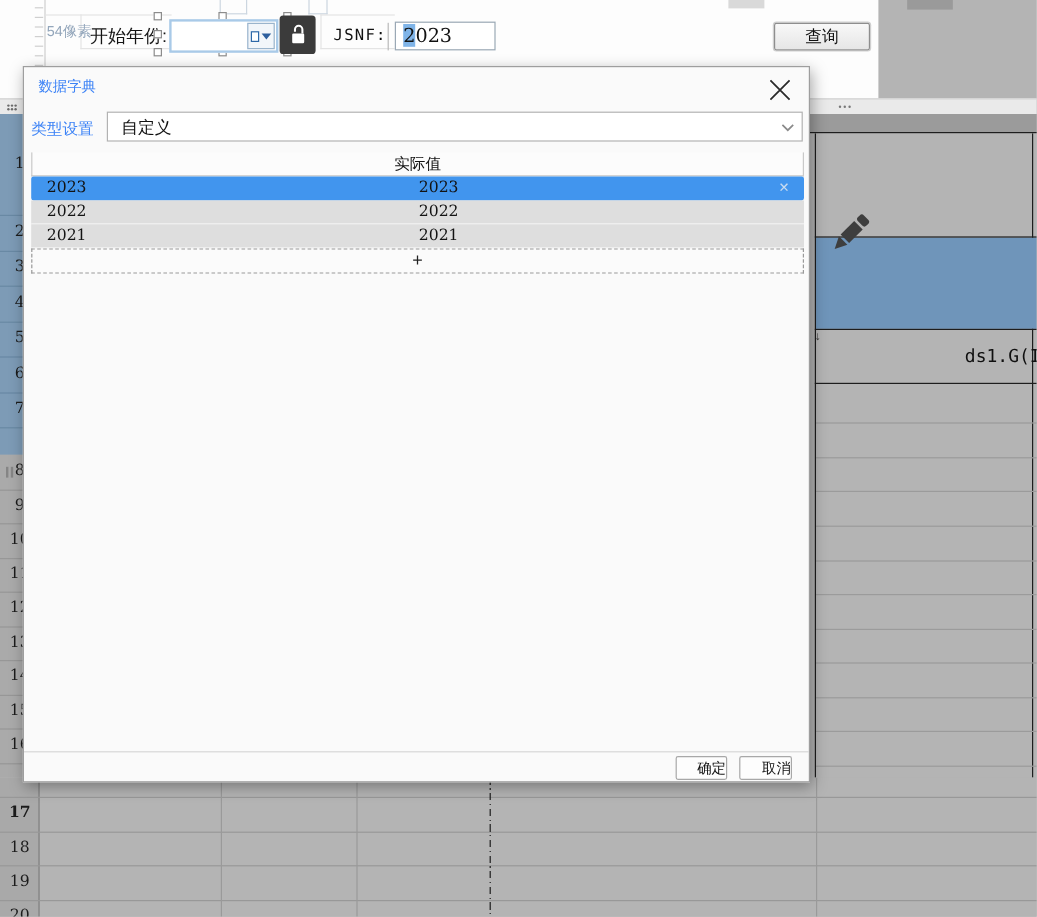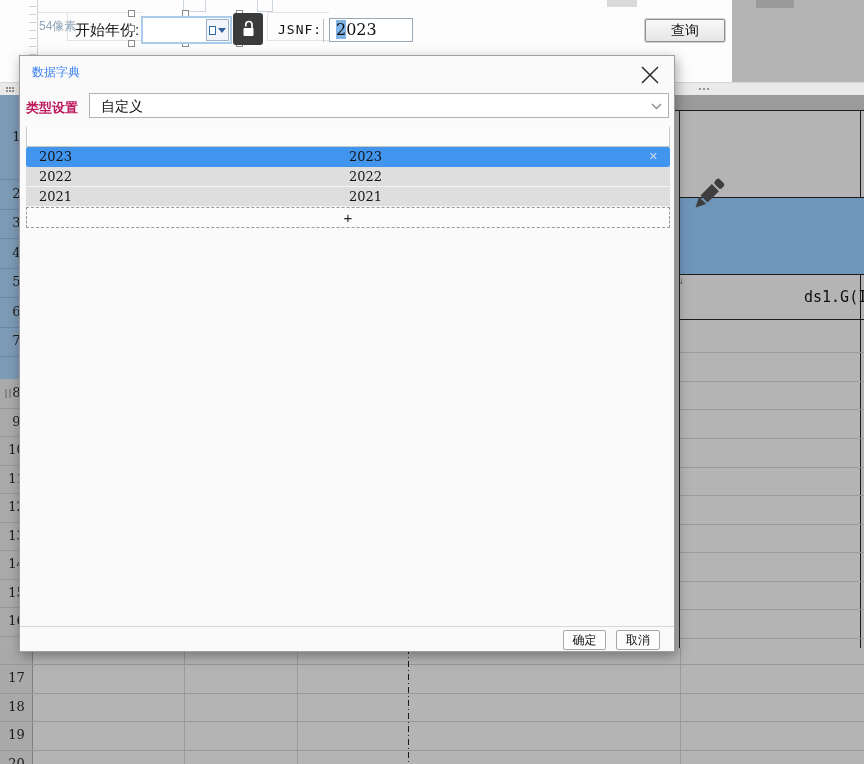--- a/index.html
+++ b/index.html
@@ -72,42 +72,42 @@
   .bot-h { position:absolute; left:0; width:864px; height:1px; background:#989898; }
   .bot-v { position:absolute; top:0; width:1px; height:116px; background:#9a9a9a; }
   #page-break { position:absolute; left:408px; top:0; width:1px; height:116px;
     background:repeating-linear-gradient(#1c1c1c 0 6px, transparent 6px 9px, #1c1c1c 9px 10px, transparent 10px 13px); }
 
   
   #dialog { left:19px; top:55px; width:656px; height:597px; background:#fafafa;
     border:1px solid #9e9e9e; box-shadow:2px 4px 12px rgba(0,0,0,.35); z-index:10; }
   #dialog-title { left:12px; top:8px; font-size:12px; color:#3b82f6; }
   #dialog-close { left:618px; top:7px; width:24px; height:24px; cursor:pointer; }
-  #type-label { left:6px; top:43px; font-size:13px; color:#be185d;font-weight:bold; }
+  #type-label { left:6px; top:43px; font-size:13px; color:#3b82f6; }
   #type-select { left:69px; top:37px; width:580px; height:25px; background:#fff; border:1px solid #b2b2b2; }
   #type-select .val { position:absolute; left:11px; top:4px; font-size:14px; color:#111; }
   #type-select .chev { position:absolute; right:6px; top:9px; }
   #dict-header { left:6px; top:71px; width:644px; height:20px; background:#fcfcfc;
     border:1px solid #c9c9c9; border-top:none; display:flex; }
   #dict-header .hc { font-size:13px; color:#111; text-align:center; line-height:19px; }
   #dict-header .hc:first-child { width:320px; }
   #dict-header .hc:last-child { flex:1; }
   #dict-rows { left:6px; top:91px; width:644px; }
   .drow { position:relative; height:20px; background:#dedede; box-shadow:inset 0 -1px #f4f4f4;
     font-family:"DejaVu Serif","Liberation Serif",serif; font-size:13px; color:#131313; }
   .drow.selected { background:#4195ee; border-radius:2px; box-shadow:none; }
   .drow .c1 { position:absolute; left:13px; top:2px; }
   .drow .c2 { position:absolute; left:323px; top:2px; }
   .drow .del { position:absolute; right:12px; top:3px; font-size:11px; color:rgba(225,232,240,.85);
     font-family:"Liberation Sans",sans-serif; }
   #add-row { left:6px; top:151px; width:644px; height:21px; border:1px dashed #9a9a9a; background:#fbfbfb;
     text-align:center; font-size:15px; line-height:19px; color:#222; }
   #footer-sep { left:0; top:570px; width:654px; height:1px; background:#d8d8d8; }
   .dlg-btn { top:574px; height:20px; background:#fdfdfd; border:1px solid #a8a8a8; border-radius:2px;
-    font-size:12px; color:#111; text-align:center; line-height:18px; }
+    font-size:12px; color:#111; text-align:right; line-height:18px; }
   #ok-btn { left:543px; width:43px; }
   #cancel-btn { left:596px; width:44px; }
 </style>
 </head>
 <body>
 
 <div class="abs" id="form-area">
   <div class="abs ruler-line" style="left:37px;top:0;width:1px;height:55px;"></div>
   <div class="abs" id="ruler-ticks">
       <div class="abs ruler-line" style="left: 29px; top: 6px; width: 7px; height: 1px;"></div>
@@ -249,21 +249,21 @@
       <div class="bot-h" style="top: 16px;"></div>
       <div class="bot-h" style="top: 44.5px;"></div>
       <div class="bot-h" style="top: 73px;"></div>
       <div class="bot-h" style="top: 101.5px;"></div>
     </div>
   <div class="bot-v" style="left:184px;"></div>
   <div class="bot-v" style="left:297px;"></div>
   <div class="bot-v" style="left:680px;"></div>
   <div id="page-break"></div>
   <div id="bottom-nums">
-      <div class="abs rownum" style="top: 22px;">17</div>
+      <div class="abs rownum" style="top: 22px; font-weight: bold;">17</div>
       <div class="abs rownum" style="top: 50.5px;">18</div>
       <div class="abs rownum" style="top: 79px;">19</div>
       <div class="abs rownum" style="top: 107.5px;">20</div>
     </div>
 </div>
 
 <div class="abs" id="dialog">
   <span class="abs" id="dialog-title">数据字典</span>
   <div class="abs" id="dialog-close">
     <svg width="24" height="24" viewBox="0 0 24 24">
@@ -273,20 +273,21 @@
 
   <span class="abs" id="type-label">类型设置</span>
   <div class="abs" id="type-select">
     <span class="val">自定义</span>
     <svg class="chev" width="11" height="7" viewBox="0 0 11 7">
       <path d="M1 1 L5.5 5.5 L10 1" stroke="#8a8a8a" stroke-width="1.4" fill="none"></path>
       </svg>
   </div>
 
   <div class="abs" id="dict-header">
+    <span class="hc">实际值</span>
   </div>
 
   <div class="abs" id="dict-rows">
       <div class="drow selected">
         <div class="c1 abs">2023</div>
         <div class="c2 abs">2023</div>
         <div class="del abs">✕</div>
       </div>
       <div class="drow">
         <div class="c1 abs">2022</div>

